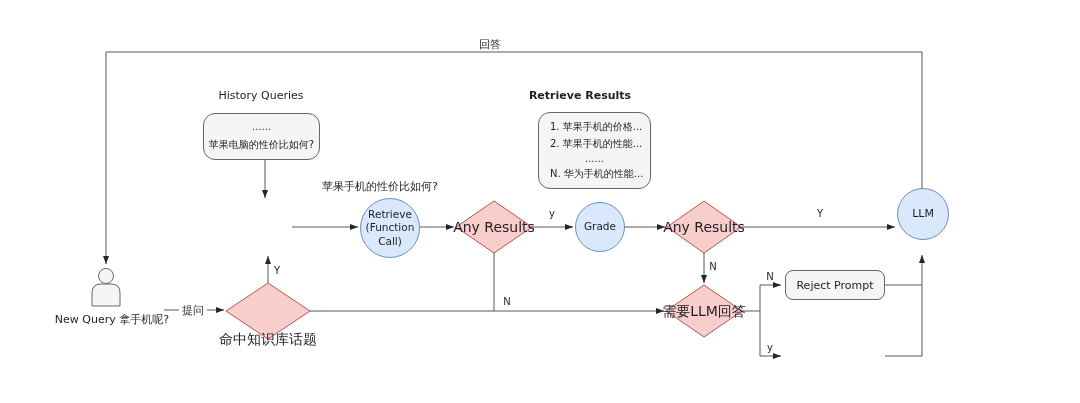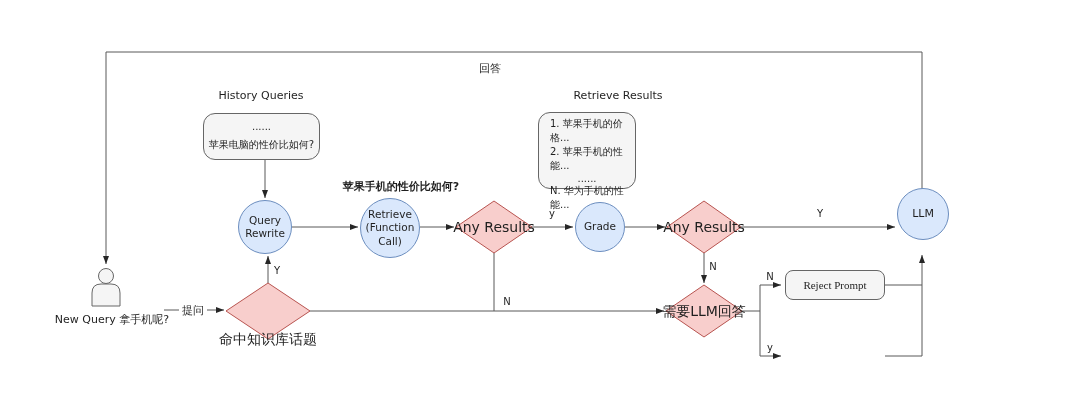--- a/index.html
+++ b/index.html
@@ -120,51 +120,50 @@
     <polygon class="diamond" points="667,227 704,201 741,227 704,253"></polygon>
     <polygon class="diamond" points="666,311 704,285 742,311 704,337"></polygon>
   </svg>
 
   <svg class="person-svg" style="left:91px; top:267px;" width="30" height="40" viewBox="0 0 30 40">
     <circle cx="15" cy="9" r="7.5" fill="#f5f5f5" stroke="#666666"></circle>
     <path d="M1,39 L1,26 Q1,17 10,17 L20,17 Q29,17 29,26 L29,39 Z" fill="#f5f5f5" stroke="#666666"></path>
   </svg>
   <div class="lbl" style="left:112px; top:319px;">New Query 拿手机呢?</div>
 
-  <div class="lbl onl" style="left:490px; top:68px;text-align:center;">回答</div>
+  <div class="lbl onl" style="left:490px; top:44px;text-align:center;">回答</div>
   <div class="lbl onl" style="left:193px; top:310px;">提问</div>
-  <div class="lbl" style="left:401px; top:186px;font-weight:bold;">苹果手机的性价比如何?</div>
+  <div class="lbl" style="left:380px; top:186px;">苹果手机的性价比如何?</div>
   <div class="lbl small" style="left:277px; top:271px;">Y</div>
   <div class="lbl small" style="left:552px; top:214px;">y</div>
   <div class="lbl small" style="left:507px; top:302px;">N</div>
   <div class="lbl small" style="left:820px; top:214px;">Y</div>
   <div class="lbl small" style="left:713px; top:267px;">N</div>
   <div class="lbl small" style="left:770px; top:277px;">N</div>
   <div class="lbl small" style="left:770px; top:348px;">y</div>
 
   <div class="lbl" style="left:261px; top:95px;">History Queries</div>
-  <div class="lbl" style="left:618px; top:95px;">Retrieve Results</div>
+  <div class="lbl" style="left:580px; top:95px;font-weight:bold;">Retrieve Results</div>
 
   <div class="rbox memo" style="left:203px; top:113px; width:117px; height:47px;">
     <div class="row">......</div>
     <div class="row">苹果电脑的性价比如何?</div>
   </div>
 
-  <div class="rbox memo memo2" style="left:538px; top:112px; width:98px; height:77px;">
+  <div class="rbox memo memo2" style="left:538px; top:112px; width:113px; height:77px;">
     <div class="row">1. 苹果手机的价格...</div>
     <div class="row">2. 苹果手机的性能...</div>
     <div class="row center">......</div>
     <div class="row">N. 华为手机的性能...</div>
   </div>
 
-  <div class="circle" style="left:238px; top:200px; width:54px; height:54px;">Query Rewrite</div>
   <div class="circle" style="left:360px; top:198px; width:60px; height:60px;">Retrieve (Function Call)</div>
   <div class="circle" style="left:575px; top:202px; width:50px; height:50px;">Grade</div>
   <div class="circle" style="left:897px; top:188px; width:52px; height:52px; font-size:11px;">LLM</div>
 
   <div class="dlbl" style="left:494px; top:227px;">Any Results</div>
   <div class="dlbl" style="left:704px; top:227px;">Any Results</div>
   <div class="dlbl" style="left:268px; top:311px;margin-top:28px;">命中知识库话题</div>
   <div class="dlbl" style="left:704px; top:311px;">需要LLM回答</div>
 
-  <div class="rbox prompt" style="left:785px; top:270px; width:100px; height:30px;font-family:Liberation Serif, serif;">Reject Prompt</div>
+  <div class="rbox prompt" style="left:785px; top:270px; width:100px; height:30px;">Reject Prompt</div>
 
 </div>
 
 </body></html>

